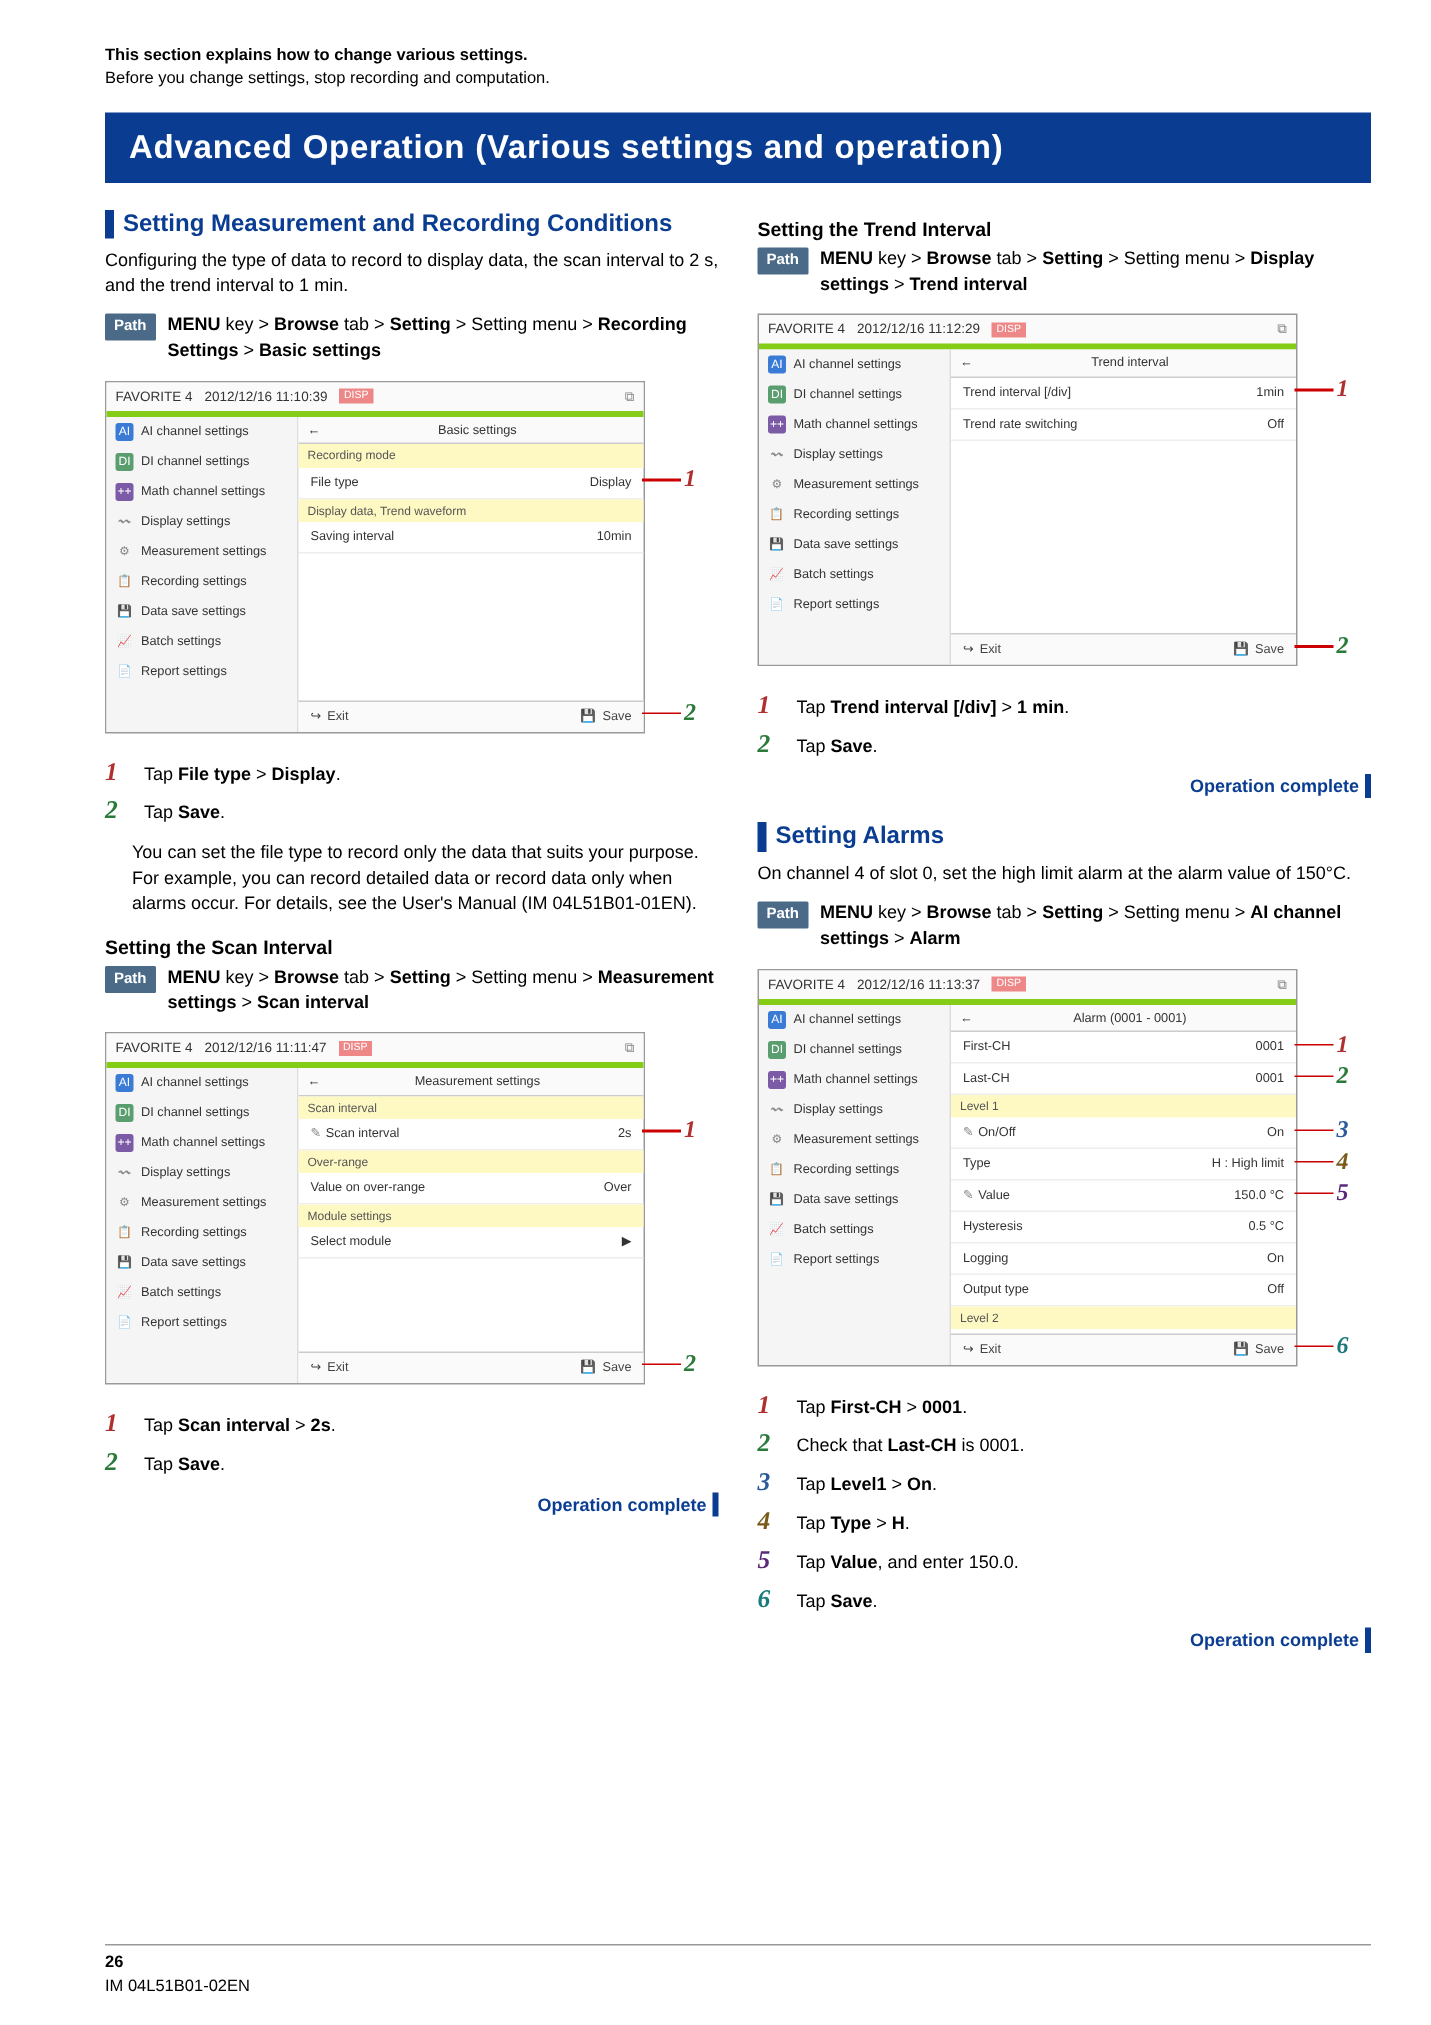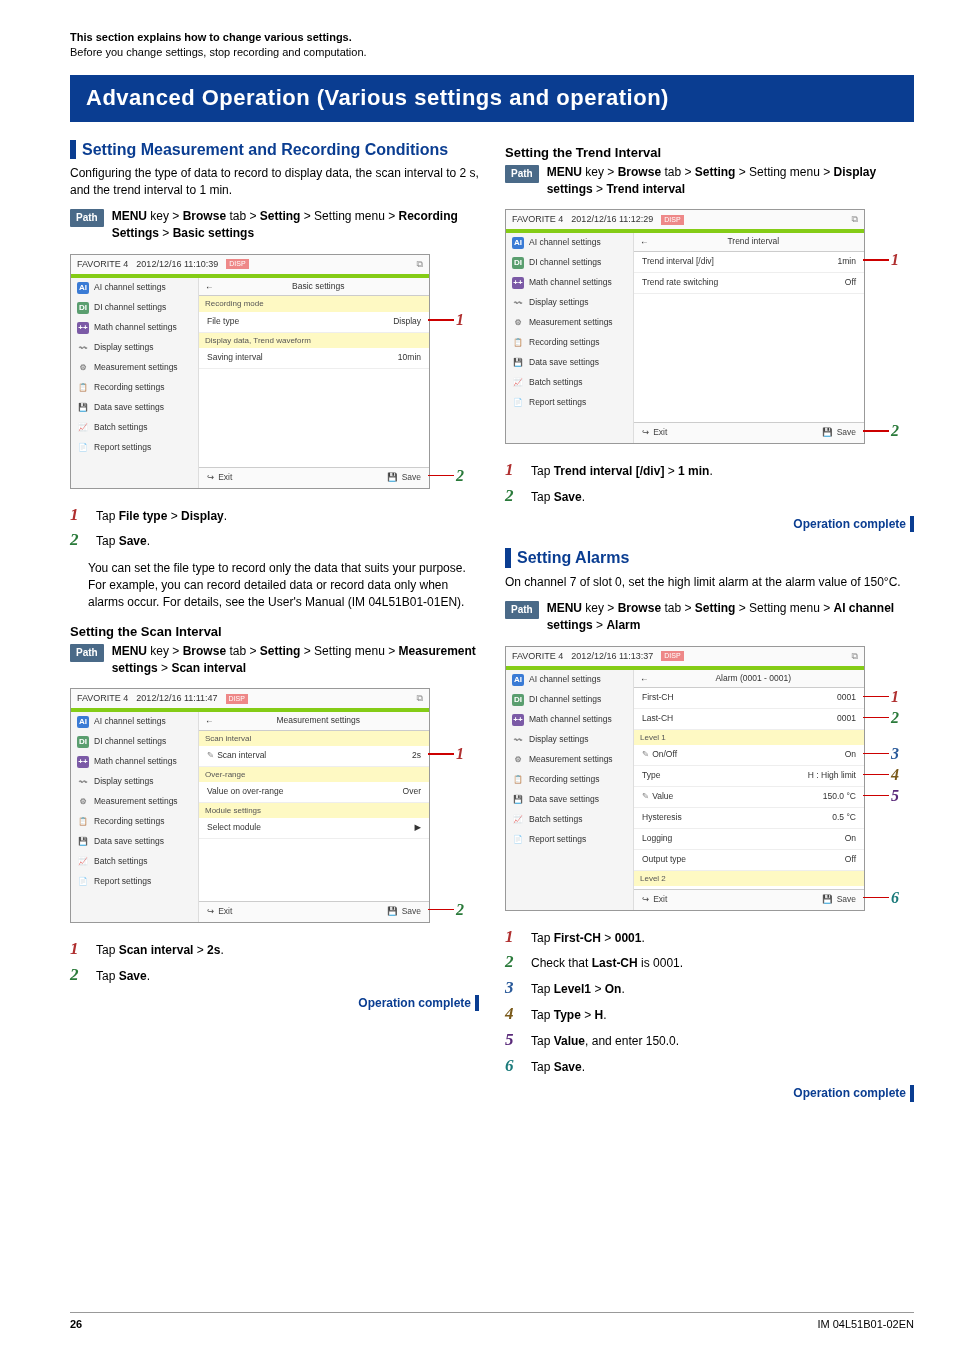--- a/index.html
+++ b/index.html
@@ -50,38 +50,38 @@
     margin: 4px 0 6px 0; position:relative; width: 360px;
   }
   .shot-hdr { display:flex; align-items:center; gap:8px; padding:3px 6px; border-bottom:4px solid #84cc16; background:#fafafa; }
   .shot-hdr .sd { background:#e88; color:#fff; padding:0 3px; font-size:7px;}
   .shot-body { display:flex; height: 210px; }
   .shot-side {
     width: 128px; background:#f5f5f5; border-right:1px solid #ddd;
     display:flex; flex-direction:column;
   }
   .side-item { display:flex; align-items:center; gap:5px; padding:4px 6px; font-size:8.5px; }
-  .side-ico { width:12px;height:12px;border-radius:2px;display:inline-flex;align-items:center;justify-content:center;color:#fff;font-size:8px;font-weight:bold; flex:0 0 auto;}
+  .side-ico { width:12px;height:12px;border-radius:2px;display:inline-flex;align-items:center;justify-content:center;color:#fff;font-size:8px;font-weight:normal; flex:0 0 auto;}
   .ai{background:#3a7bd5;} .di{background:#5a9e6f;} .math{background:#7b5aa6;}
   .shot-main { flex:1; display:flex; flex-direction:column; }
   .shot-main-hdr{ display:flex; align-items:center; justify-content:space-between; padding:3px 6px; border-bottom:1px solid #ccc; background:#fafafa; font-size:8.5px;}
   .shot-group-label { background:#fef9c3; padding:2px 6px; font-size:8px; color:#555;}
   .shot-row { display:flex; justify-content:space-between; align-items:center; padding:4px 8px; border-bottom:1px solid #eee; font-size:8.5px;}
   .shot-row .val{ color:#333; }
   .shot-footer { display:flex; justify-content:space-between; padding:4px 8px; border-top:1px solid #ccc; background:#fafafa; margin-top:auto; }
   .shot-btn { display:flex; align-items:center; gap:4px; font-size:8.5px; color:#444;}
   .callout{ position:absolute; color:#c00; font-style:italic; font-weight:bold; font-size:16px; font-family:"Times New Roman",serif; }
   .callout-line{ position:absolute; background:#c00; height:1.5px; }
   .steps { margin: 8px 0 8px 0; }
   .step { display:flex; gap:10px; align-items:baseline; margin-bottom:2px; }
   .step-num { font-family:"Times New Roman",serif; font-style:italic; font-weight:bold; font-size:17px; width:16px; flex:0 0 auto; }
   .c1{color:#b03030;} .c2{color:#2a7a3a;} .c3{color:#2a5a9a;} .c4{color:#7a5a1a;} .c5{color:#5a2a7a;} .c6{color:#1a7a7a;}
   .note { font-size:12px; margin: 8px 0 12px 18px; }
   .opcomplete { color:#0a3d91; font-weight:bold; text-align:right; border-right:4px solid #0a3d91; padding-right:4px; margin: 4px 0 16px 0; font-size:12px;}
-  .footer { position:absolute; bottom:18px; left:70px; right:40px; border-top:1px solid #999; padding-top:4px; display:flex; justify-content:space-between; font-size:11px;}
+  .footer { position:absolute; bottom:18px; left:70px; right:40px; border-top:1px solid #999; padding-top:4px; display:flex; justify-content:space-between; font-size:11px;flex-direction:column;}
   .shot-wrap { position:relative; display:inline-block; }
 </style>
 </head>
 <body>
 
 <div class="intro-bold">This section explains how to change various settings.</div>
 <div class="intro-sub">Before you change settings, stop recording and computation.</div>
 
 <div class="banner">Advanced Operation (Various settings and operation)</div>
 
@@ -362,21 +362,21 @@
           <span>Tap <b>Trend interval [/div]</b> &gt; <b>1 min</b>.</span>
         </div>
       <div class="step">
           <span class="step-num c2">2</span>
           <span>Tap <b>Save</b>.</span>
         </div>
     </div>
     <div class="opcomplete">Operation complete</div>
 
     <div class="h2">Setting Alarms</div>
-    <div class="body">On channel 7 of slot 0, set the high limit alarm at the alarm value of 150°C.</div>
+    <div class="body">On channel 4 of slot 0, set the high limit alarm at the alarm value of 150°C.</div>
 
     
     <div class="path-line">
       <span class="path-badge">Path</span>
       <span class="path-text"><b>MENU</b> key &gt; <b>Browse</b> tab &gt; <b>Setting</b> &gt; Setting menu &gt; <b>AI channel settings</b> &gt; <b>Alarm</b></span>
     </div>
 
     <div class="shot-wrap">
       <div class="shot" id="shot4">
     <div class="shot-hdr">

